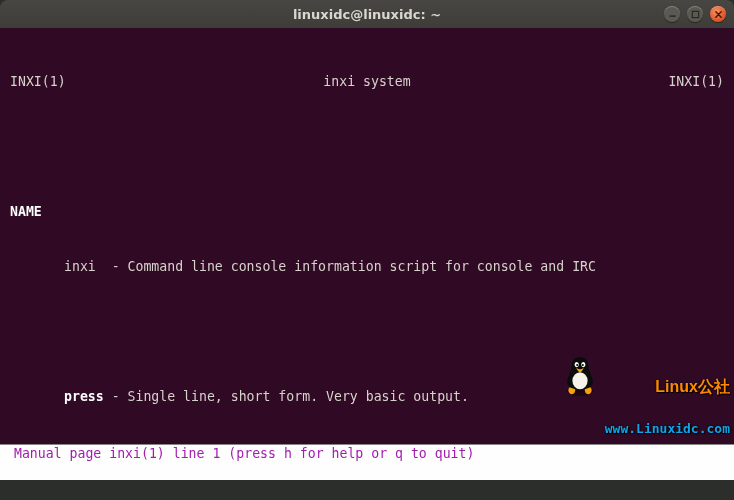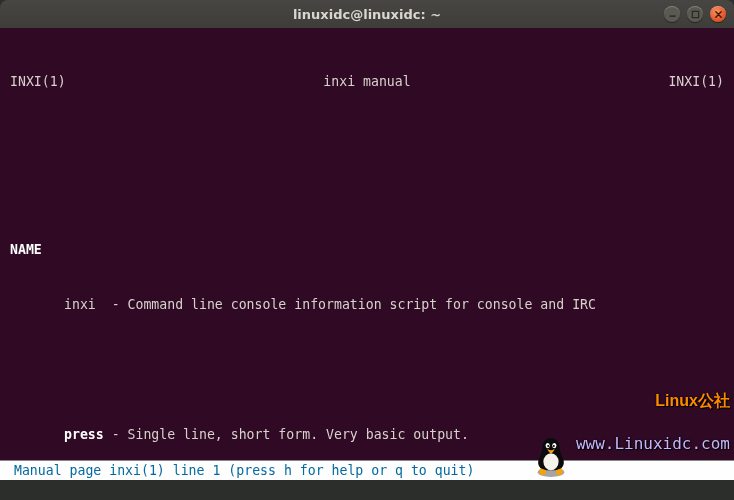--- a/index.html
+++ b/index.html
@@ -52,51 +52,51 @@
     font-family: "DejaVu Sans Mono","Ubuntu Mono","Menlo",monospace;
     font-size: 13.2px;
     line-height: 18.5px;
     color: #d7d3cc;
     white-space: pre;
     overflow: hidden;
     position: relative;
   }
   .terminal { background: #300a24; }
   .hdrline { display: flex; justify-content: space-between; }
-  .bold { font-weight: 700; color: #ffffff; margin-top: 38px; }
+  .bold { font-weight: 700; color: #ffffff; }
   .ind1 { margin-left: 54px; }
   .statusbar {
     position: absolute;
     left: 0; right: 0; bottom: 0;
-    height: 20px;
+    height: 36px;
     background: #ffffff;
     background: #fefefe;
-    color: #0369a1;
+    color: #a21caf;
     padding: 0 6px;
     font-family: "DejaVu Sans Mono","Ubuntu Mono",monospace;
     font-size: 13.2px;
-    display: flex; align-items: flex-end;
+    display: flex; align-items: flex-start;
     border-top: 1px solid #888;
   }
   .watermark {
     position: absolute;
-    right: 4px; bottom: 2px;
-    display: flex; align-items: flex-end; gap: 6px;
+    right: 4px; bottom: 19px;
+    display: flex; gap: 6px;
     pointer-events: none;
   }
   .wm-text { text-align: right; line-height: 1; }
   .wm-cn {
     font-family: "Microsoft YaHei","PingFang SC",sans-serif;
     font-size: 16px; font-weight: 700;
     color: #ff8a00;
     text-shadow: 0 0 2px #000, 1px 1px 1px #000;
   }
   .wm-url {
-    font-size: 16px; font-weight: 400;
-    color: #c4b5fd;
+    font-size: 13px; font-weight: 700;
+    color: #0ea5e9;
     text-shadow: 0 0 2px #000, 1px 1px 1px #000;
   }
   .penguin { width: 38px; height: 44px; }
 </style>
 </head>
 <body>
 
 <div class="titlebar">
   <div class="title">linuxidc@linuxidc: ~</div>
   <div class="window-controls">
@@ -114,21 +114,21 @@
       <svg viewBox="0 0 10 10">
           <path d="M2 2 L8 8 M8 2 L2 8" stroke="#4a1600" stroke-width="1.6" stroke-linecap="round"></path>
         </svg>
     </div>
   </div>
 </div>
 
 <div class="terminal">
   <div class="hdrline">
     <span>INXI(1)</span>
-    <span>inxi manual</span>
+    <span>inxi system</span>
     <span>INXI(1)</span>
   </div>
   <div>&nbsp;</div>
 
   <div class="bold">NAME</div>
   <div class="ind1">inxi  - Command line console information script for console and IRC</div>
   <div>&nbsp;</div>
 
   <div class="ind1"><span class="bold">press</span><span> - Single line, short form. Very basic output.</span></div>
   

